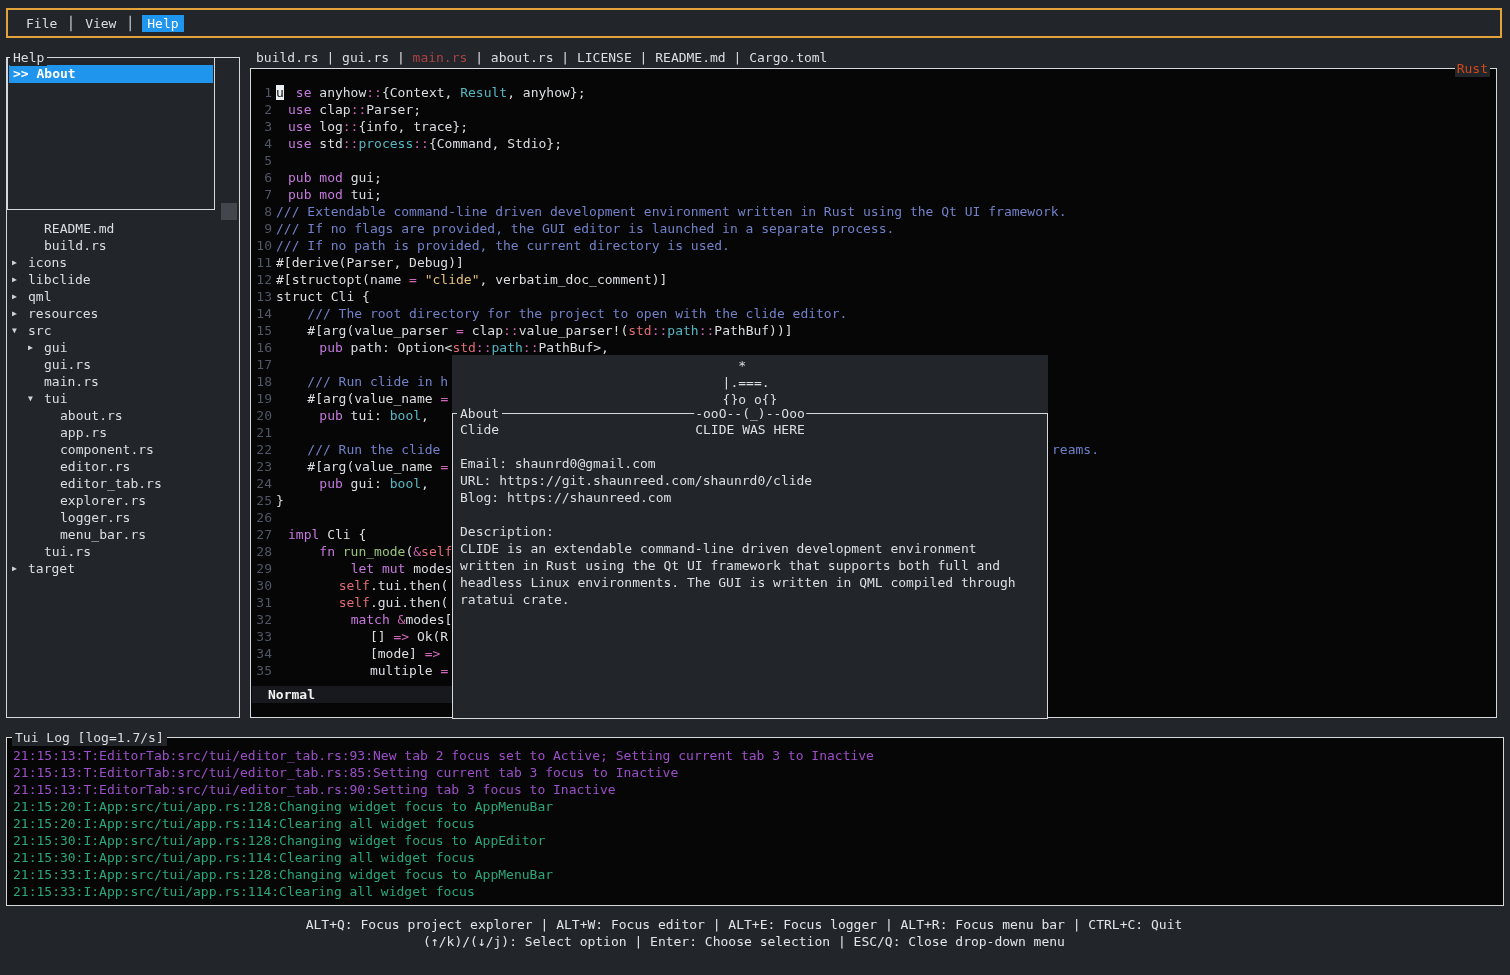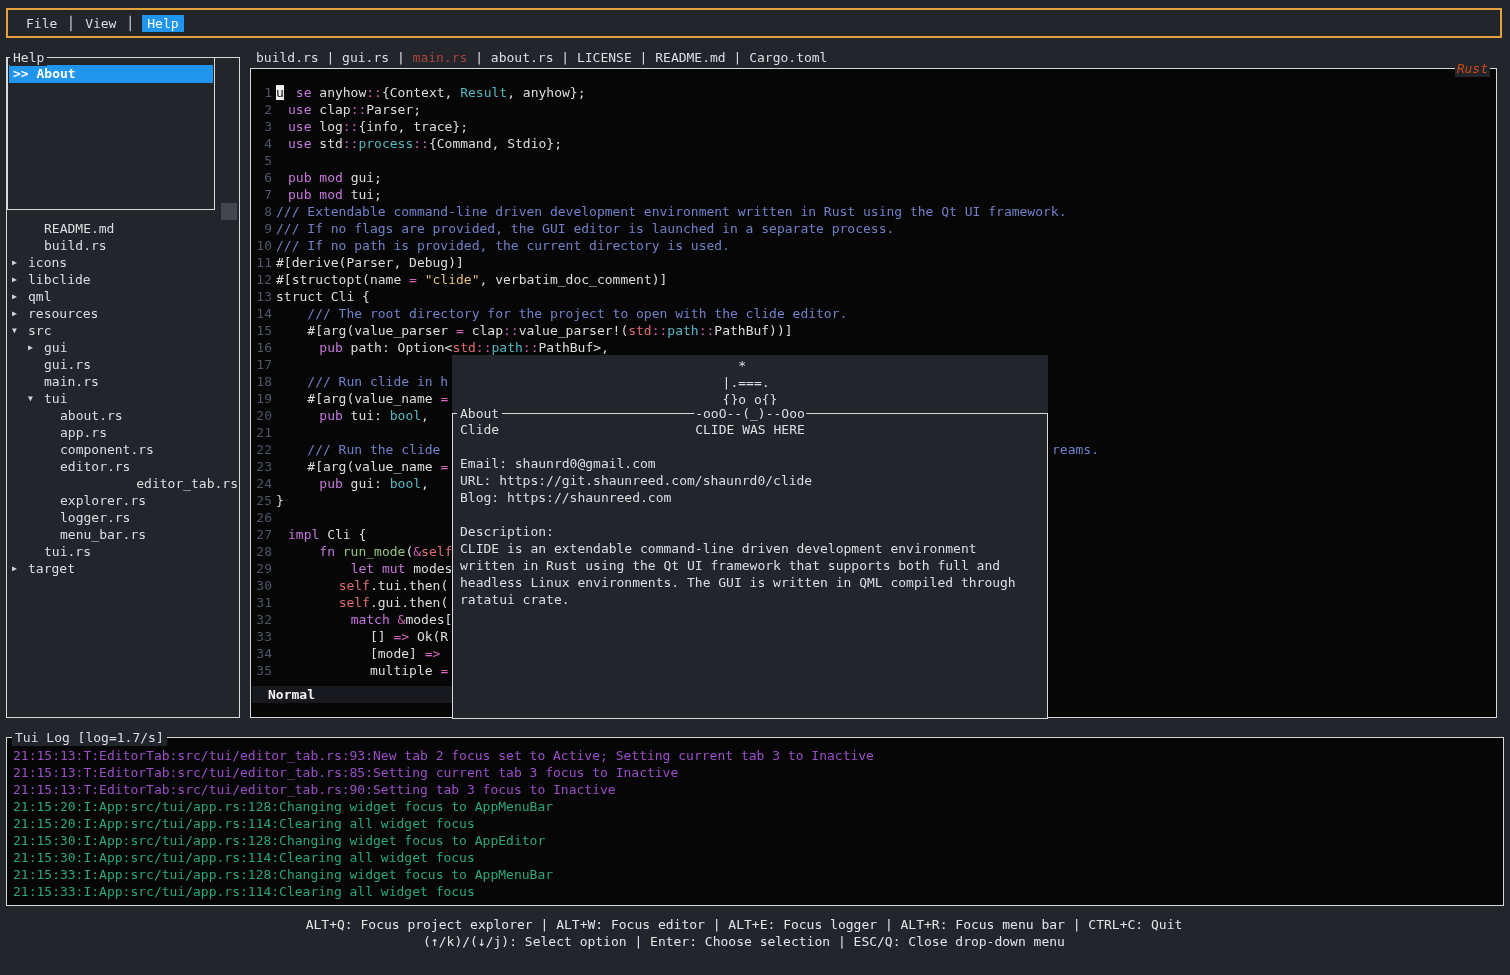--- a/index.html
+++ b/index.html
@@ -34,21 +34,21 @@
     color:#ffffff;font-weight:bold;padding-left:4px;line-height:18px;cursor:pointer;}
   
   .tabbar{position:absolute;left:256px;top:49px;height:17px;white-space:pre;z-index:1;}
   .tab{color:var(--text);cursor:pointer;}
   .tab.active{color:var(--active_tab_red);}
   .tab-sep{color:var(--text);}
   
   .editor{position:absolute;left:250px;top:68px;width:1247px;height:650px;
     border:1px solid var(--border);background:var(--panel_black);z-index:1;}
   .rust-badge{position:absolute;top:-9px;right:6px;background:var(--bg);padding:0 2px;
-    color:var(--rust_badge);z-index:2;font-style:italic;}
+    color:var(--rust_badge);z-index:2;}
   #code{position:absolute;left:5px;top:15px;right:2px;overflow:hidden;}
   .cl{display:flex;height:17px;}
   .ln{width:16px;text-align:right;color:var(--line_number);flex:none;}
   .ct{margin-left:4px;white-space:pre;}
   .seg-pl{color:var(--text);}
   .seg-kw{color:var(--syn_keyword);padding-left:12px;}
   .seg-op{color:var(--syn_operator);}
   .seg-ty{color:var(--syn_type);}
   .seg-red{color:var(--syn_red);}
   .seg-str{color:var(--syn_string);}
@@ -98,21 +98,21 @@
       <div class="tree-row" style="padding-left: 5px;"><span class="tree-arrow">▶</span><span class="tree-label">resources</span></div>
       <div class="tree-row" style="padding-left: 5px;"><span class="tree-arrow">▼</span><span class="tree-label">src</span></div>
       <div class="tree-row" style="padding-left: 21px;"><span class="tree-arrow">▶</span><span class="tree-label">gui</span></div>
       <div class="tree-row" style="padding-left: 21px;"><span class="tree-arrow"></span><span class="tree-label">gui.rs</span></div>
       <div class="tree-row" style="padding-left: 21px;"><span class="tree-arrow"></span><span class="tree-label">main.rs</span></div>
       <div class="tree-row" style="padding-left: 21px;"><span class="tree-arrow">▼</span><span class="tree-label">tui</span></div>
       <div class="tree-row" style="padding-left: 37px;"><span class="tree-arrow"></span><span class="tree-label">about.rs</span></div>
       <div class="tree-row" style="padding-left: 37px;"><span class="tree-arrow"></span><span class="tree-label">app.rs</span></div>
       <div class="tree-row" style="padding-left: 37px;"><span class="tree-arrow"></span><span class="tree-label">component.rs</span></div>
       <div class="tree-row" style="padding-left: 37px;"><span class="tree-arrow"></span><span class="tree-label">editor.rs</span></div>
-      <div class="tree-row" style="padding-left: 37px; justify-content: flex-end;"><span class="tree-arrow"></span><span class="tree-label">editor_tab.rs</span></div>
+      <div class="tree-row" style="padding-left: 37px;"><span class="tree-arrow"></span><span class="tree-label">editor_tab.rs</span></div>
       <div class="tree-row" style="padding-left: 37px;"><span class="tree-arrow"></span><span class="tree-label">explorer.rs</span></div>
       <div class="tree-row" style="padding-left: 37px;"><span class="tree-arrow"></span><span class="tree-label">logger.rs</span></div>
       <div class="tree-row" style="padding-left: 37px;"><span class="tree-arrow"></span><span class="tree-label">menu_bar.rs</span></div>
       <div class="tree-row" style="padding-left: 21px;"><span class="tree-arrow"></span><span class="tree-label">tui.rs</span></div>
       <div class="tree-row" style="padding-left: 5px;"><span class="tree-arrow">▶</span><span class="tree-label">target</span></div>
     </div>
   <div class="thumb"></div>
 </div>
 
 <div class="help-dd">

